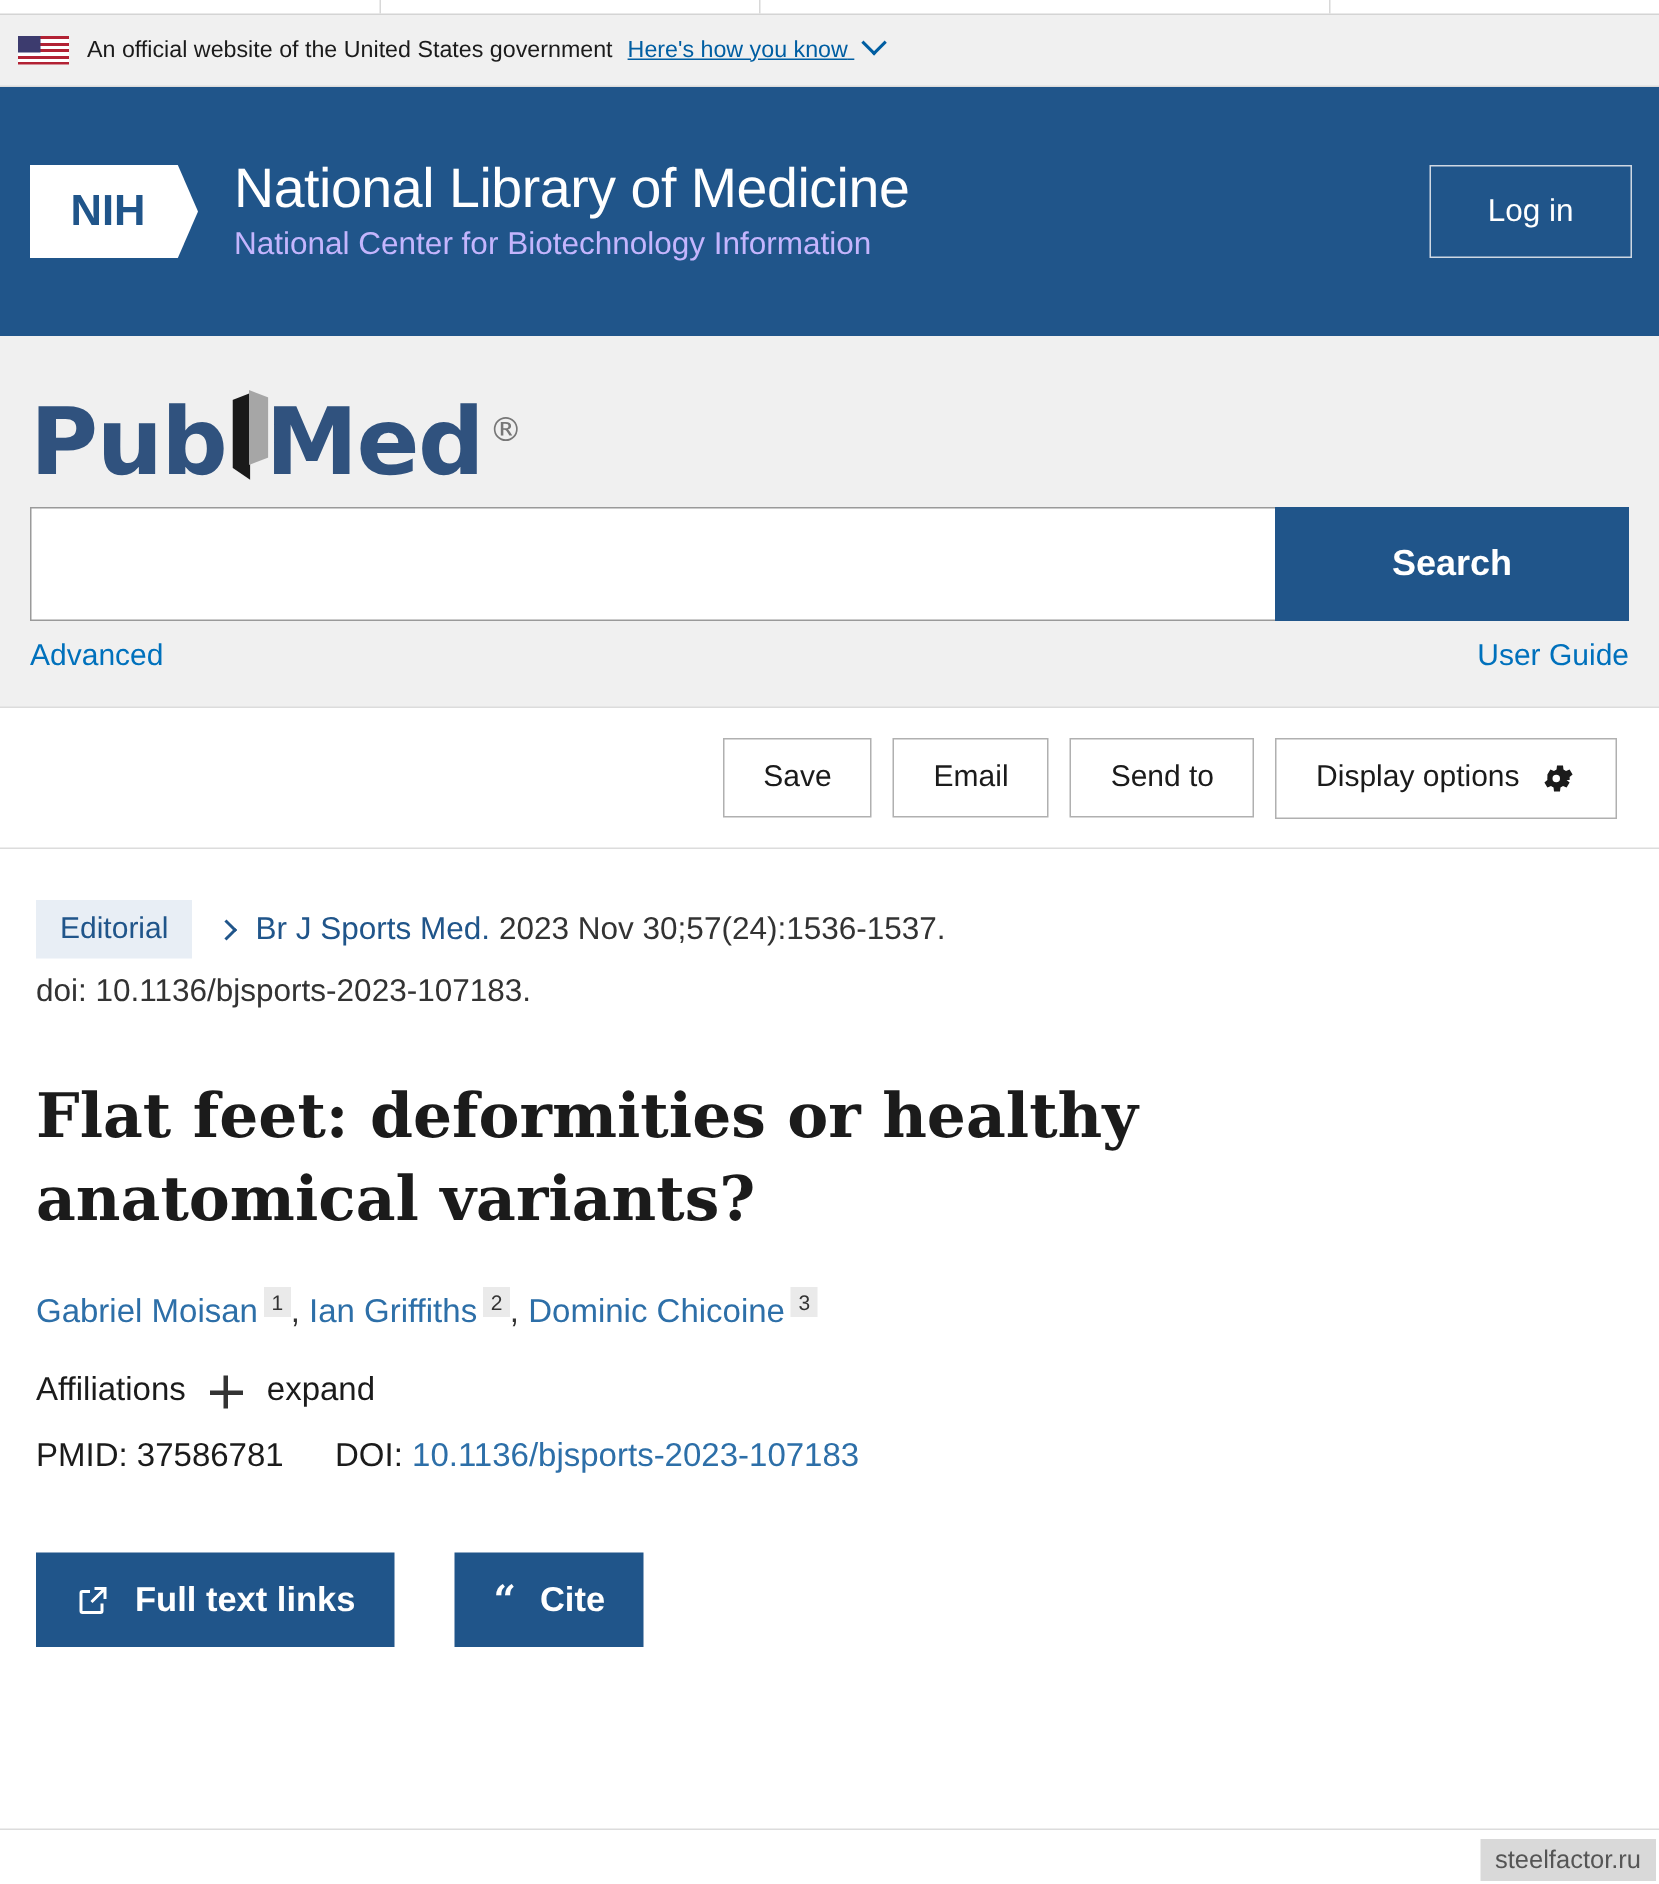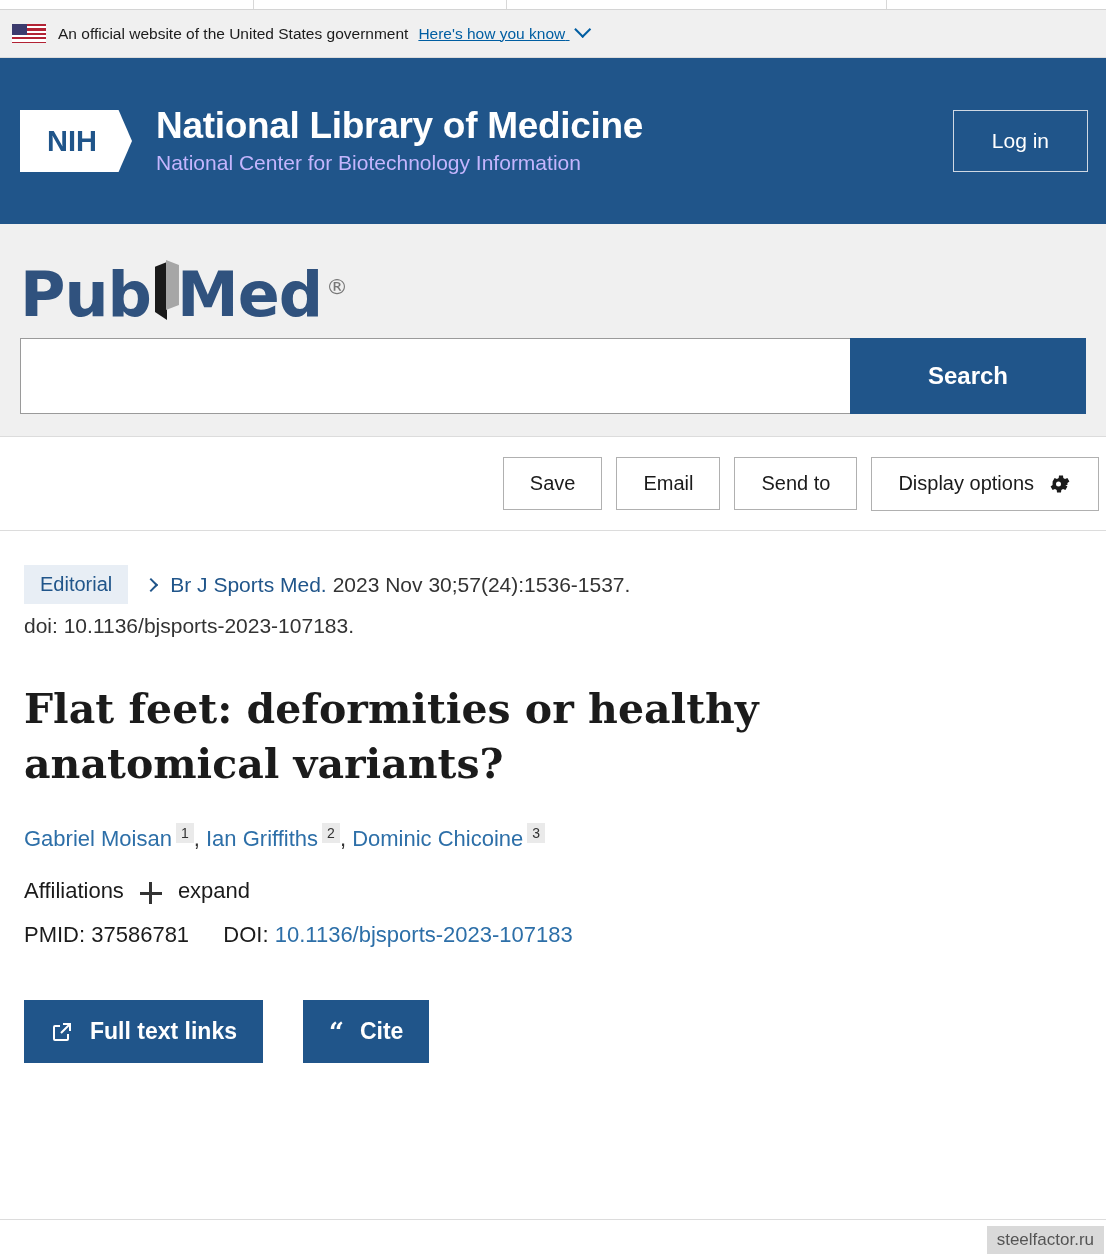--- a/index.html
+++ b/index.html
@@ -112,21 +112,21 @@
     font-weight: bold;
     font-size: 29px;
     color: #20558a;
     letter-spacing: 0px;
     margin-left: -8px;
   }
   .nih-titles { color: #fff; }
   .nih-title-main {
     font-size: 37px;
     line-height: 1.05;
-    font-weight: bold;
+    font-weight: normal;
     letter-spacing: -0.3px;
     text-align: right;
   }
   .nih-title-sub {
     font-size: 21px;
     margin-top: 6px;
     color: #c4b5fd;
   }
   .login-btn {
     position: absolute;
@@ -230,21 +230,21 @@
   }
 
   
   .action-bar {
     background: #fff;
     border-bottom: 1px solid #dcdcdc;
     height: 94px;
     display: flex;
     align-items: center;
     justify-content: flex-end;
-    padding-right: 7px;
+    padding-right: 28px;
     gap: 14px;
   }
   .act-btn {
     border: 1px solid #b0b0b0;
     background: #fff;
     font-size: 20px;
     color: #1b1b1b;
     padding: 14px 26px;
     cursor: pointer;
     font-family: "Liberation Sans", sans-serif;
@@ -440,20 +440,24 @@
     <button class="login-btn">Log in</button>
   </div>
 
   <div class="search-area">
     <div class="pubmed-logo">
       <span class="pm-word"><span>Pub</span><span class="pm-book"><span class="pg-left"></span><span class="pg-right"></span></span><span>Med</span><span class="pm-reg">®</span></span>
     </div>
     <div class="search-row">
       <input class="search-input" type="text" value="" style="">
       <button class="search-btn">Search</button>
+    </div>
+    <div class="search-sub">
+      <a>Advanced</a>
+      <a>User Guide</a>
     </div>
   </div>
 
   <div class="action-bar">
     <button class="act-btn">Save</button>
     <button class="act-btn">Email</button>
     <button class="act-btn">Send to</button>
     <button class="act-btn">
       <span>Display options</span>
       <span class="gear">

